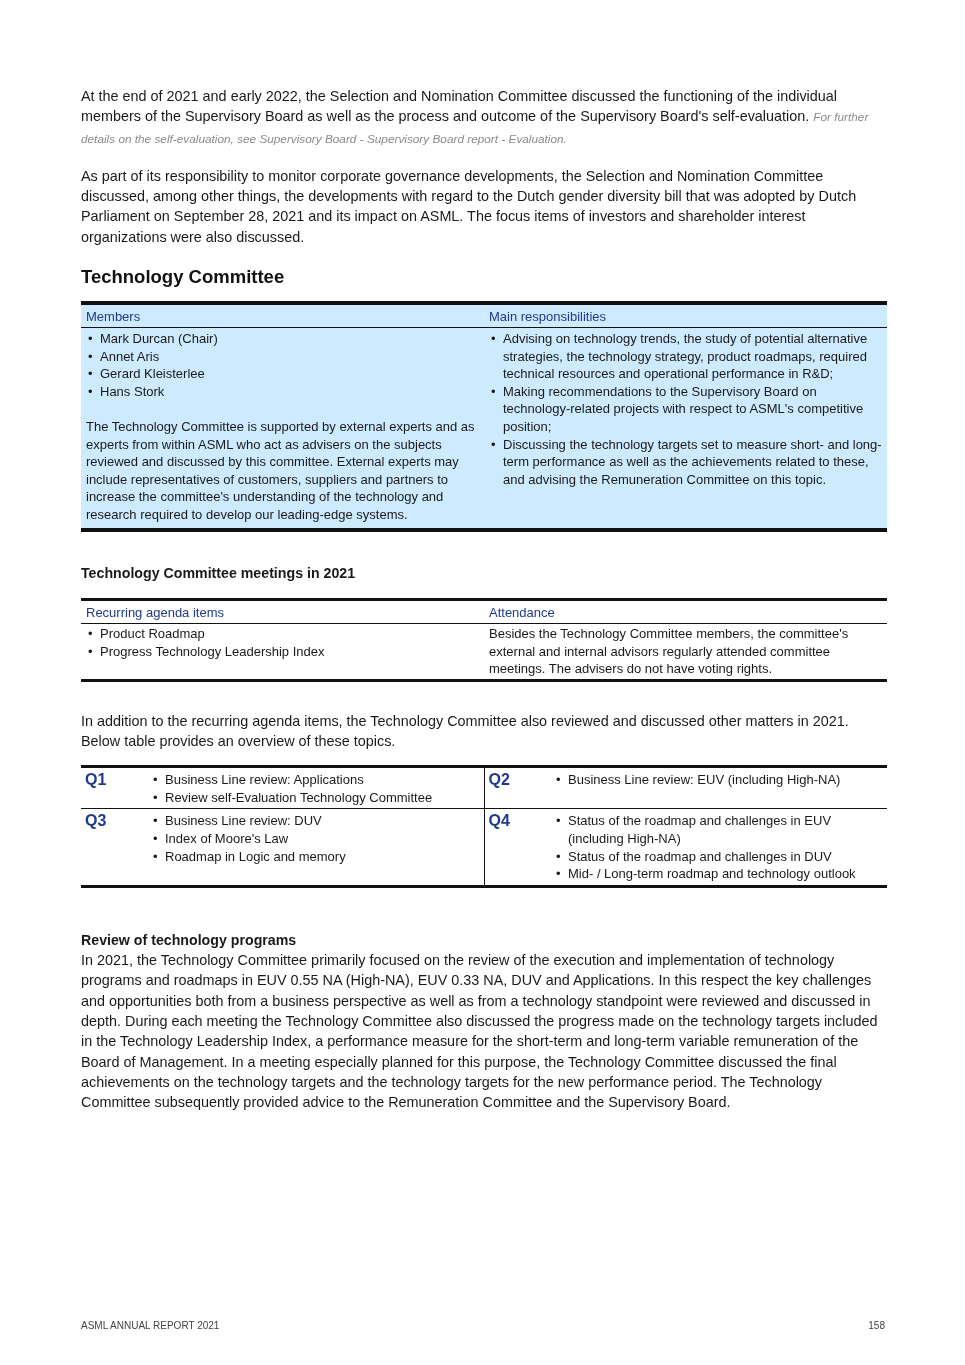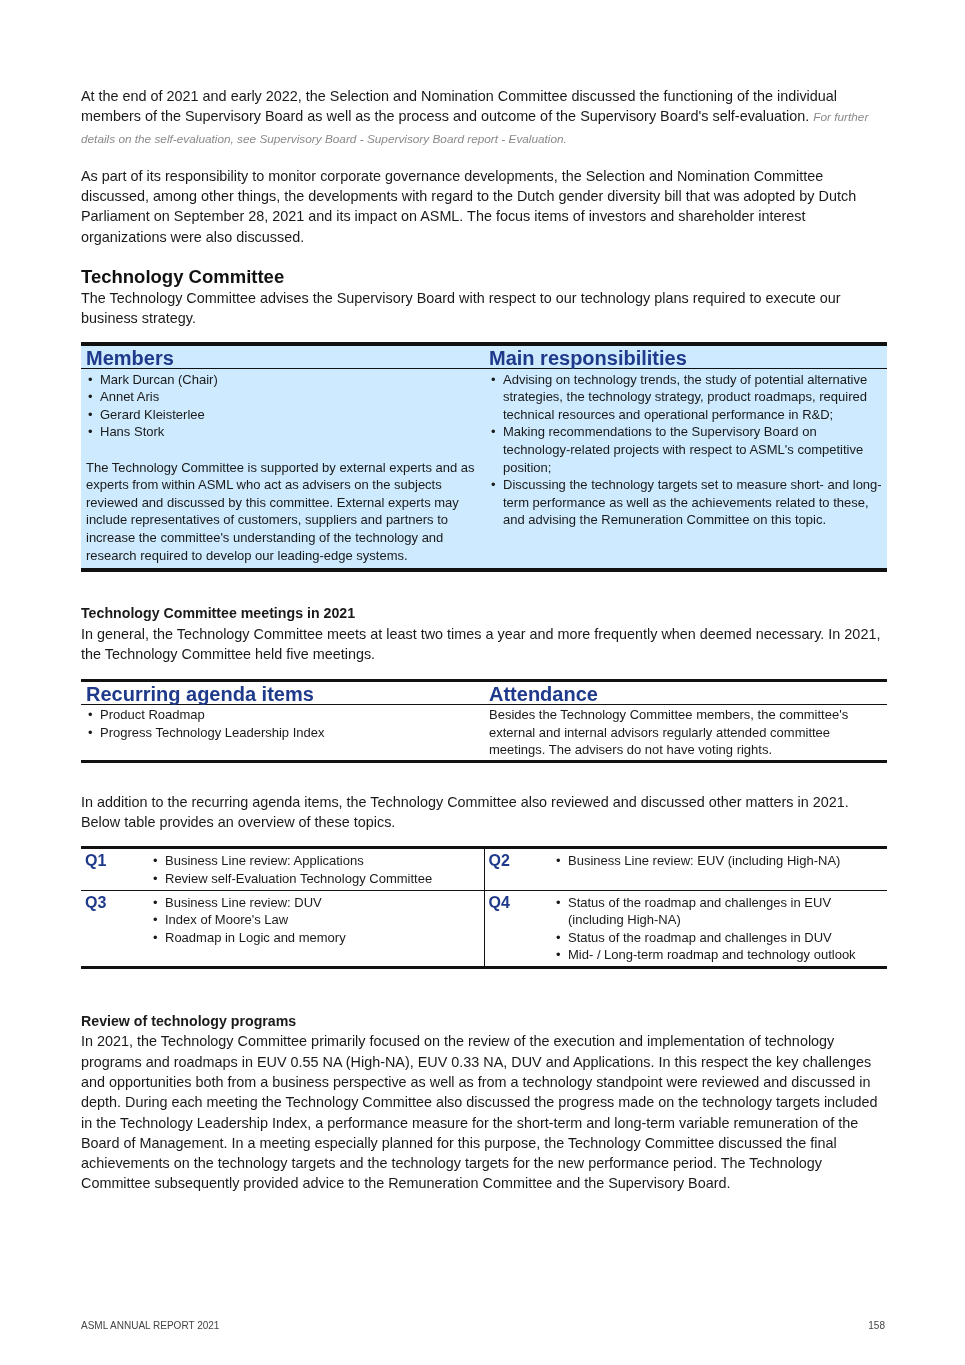--- a/index.html
+++ b/index.html
@@ -13,21 +13,21 @@
     }
     .page { position: absolute; left: 81px; top: 86px; width: 806px; }
     p { margin: 0; }
     .note { font-style: italic; color: #8a8a8a; font-size: 11.8px; }
     .subhead { font-weight: bold; font-size: 14.2px; }
     h2 { font-size: 18.5px; font-weight: bold; line-height: 22px; color: #111; }
 
     
     .tbl { width: 806px; border-collapse: collapse; table-layout: fixed; }
     .tbl td, .tbl th { vertical-align: top; text-align: left; padding: 0; }
-    .th-blue { color: #1f3a8a; font-weight: bold; font-size: 20px; line-height: 20px; padding: 2px 5px 0 5px !important; }
+    .th-blue { color: #1f3a8a; font-weight: normal; font-size: 13px; line-height: 20px; padding: 2px 5px 0 5px !important; }
     .small { font-size: 13px; line-height: 17.6px; }
     ul.bul { list-style: none; }
     ul.bul li { position: relative; padding-left: 14px; }
     ul.bul li::before { content: "\2022"; position: absolute; left: 2px; top: 0; }
 
     .tbl-members { background: #cdeaff; border-top: 4px solid #111; border-bottom: 4px solid #111; }
     .tbl-members thead th { border-bottom: 1px solid #111; }
     .tbl-members td { padding: 2px 5px 4px 5px !important; }
 
     .tbl-agenda { border-top: 3px solid #111; border-bottom: 3px solid #111; }
@@ -52,21 +52,20 @@
   <p>
     <span>At the end of 2021 and early 2022, the Selection and Nomination Committee discussed the functioning of the individual members of the Supervisory Board as well as the process and outcome of the Supervisory Board's self-evaluation.</span>
     <span class="note">For further details on the self-evaluation, see Supervisory Board - Supervisory Board report - Evaluation.</span>
   </p>
 
   <div style="height:17px"></div>
   <p>As part of its responsibility to monitor corporate governance developments, the Selection and Nomination Committee discussed, among other things, the developments with regard to the Dutch gender diversity bill that was adopted by Dutch Parliament on September 28, 2021 and its impact on ASML. The focus items of investors and shareholder interest organizations were also discussed.</p>
 
   <div style="height:19px"></div>
   <h2>Technology Committee</h2>
-  <p>The Technology Committee advises the Supervisory Board with respect to our technology plans required to execute our business strategy.</p>
 
   <div style="height:13px"></div>
   <table class="tbl tbl-members small">
     <colgroup>
         <col style="width:403px">
         <col style="width:403px">
       </colgroup>
     <thead>
       <tr>
         <th class="th-blue">Members</th>
@@ -91,21 +90,20 @@
             <li>Making recommendations to the Supervisory Board on technology-related projects with respect to ASML's competitive position;</li>
             <li>Discussing the technology targets set to measure short- and long-term performance as well as the achievements related to these, and advising the Remuneration Committee on this topic.</li>
           </ul>
         </td>
       </tr>
     </tbody>
   </table>
 
   <div style="height:31px"></div>
   <p class="subhead">Technology Committee meetings in 2021</p>
-  <p>In general, the Technology Committee meets at least two times a year and more frequently when deemed necessary. In 2021, the Technology Committee held five meetings.</p>
 
   <div style="height:15px"></div>
   <table class="tbl tbl-agenda small">
     <colgroup>
         <col style="width:403px">
         <col style="width:403px">
       </colgroup>
     <thead>
       <tr>
         <th class="th-blue">Recurring agenda items</th>

